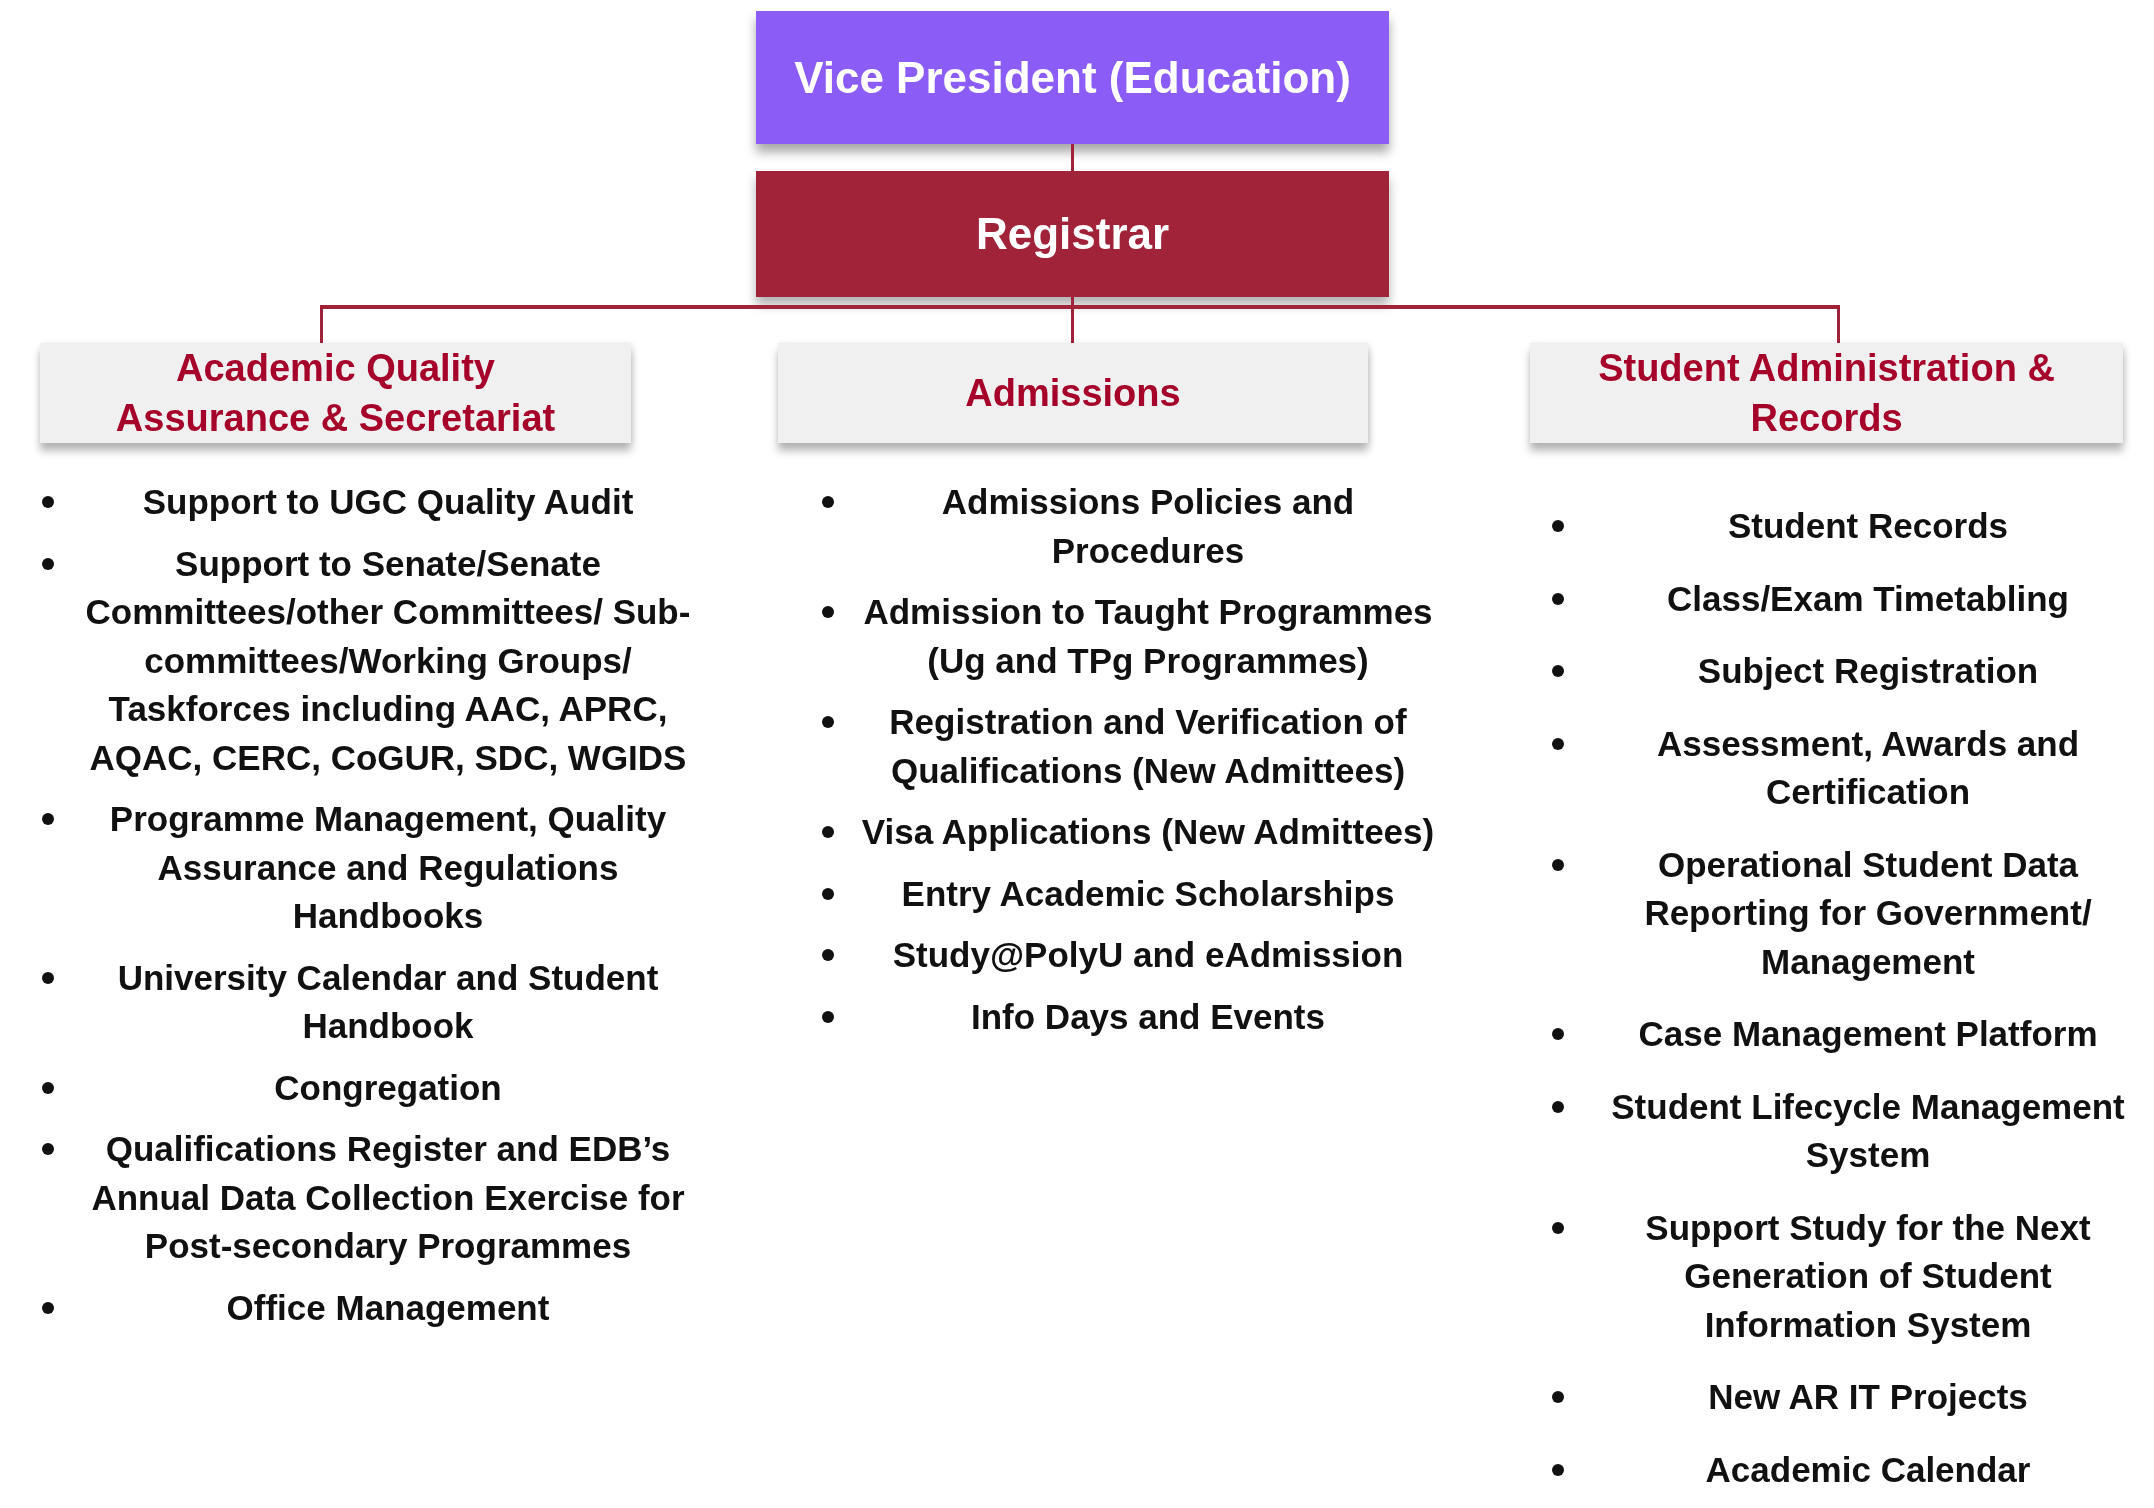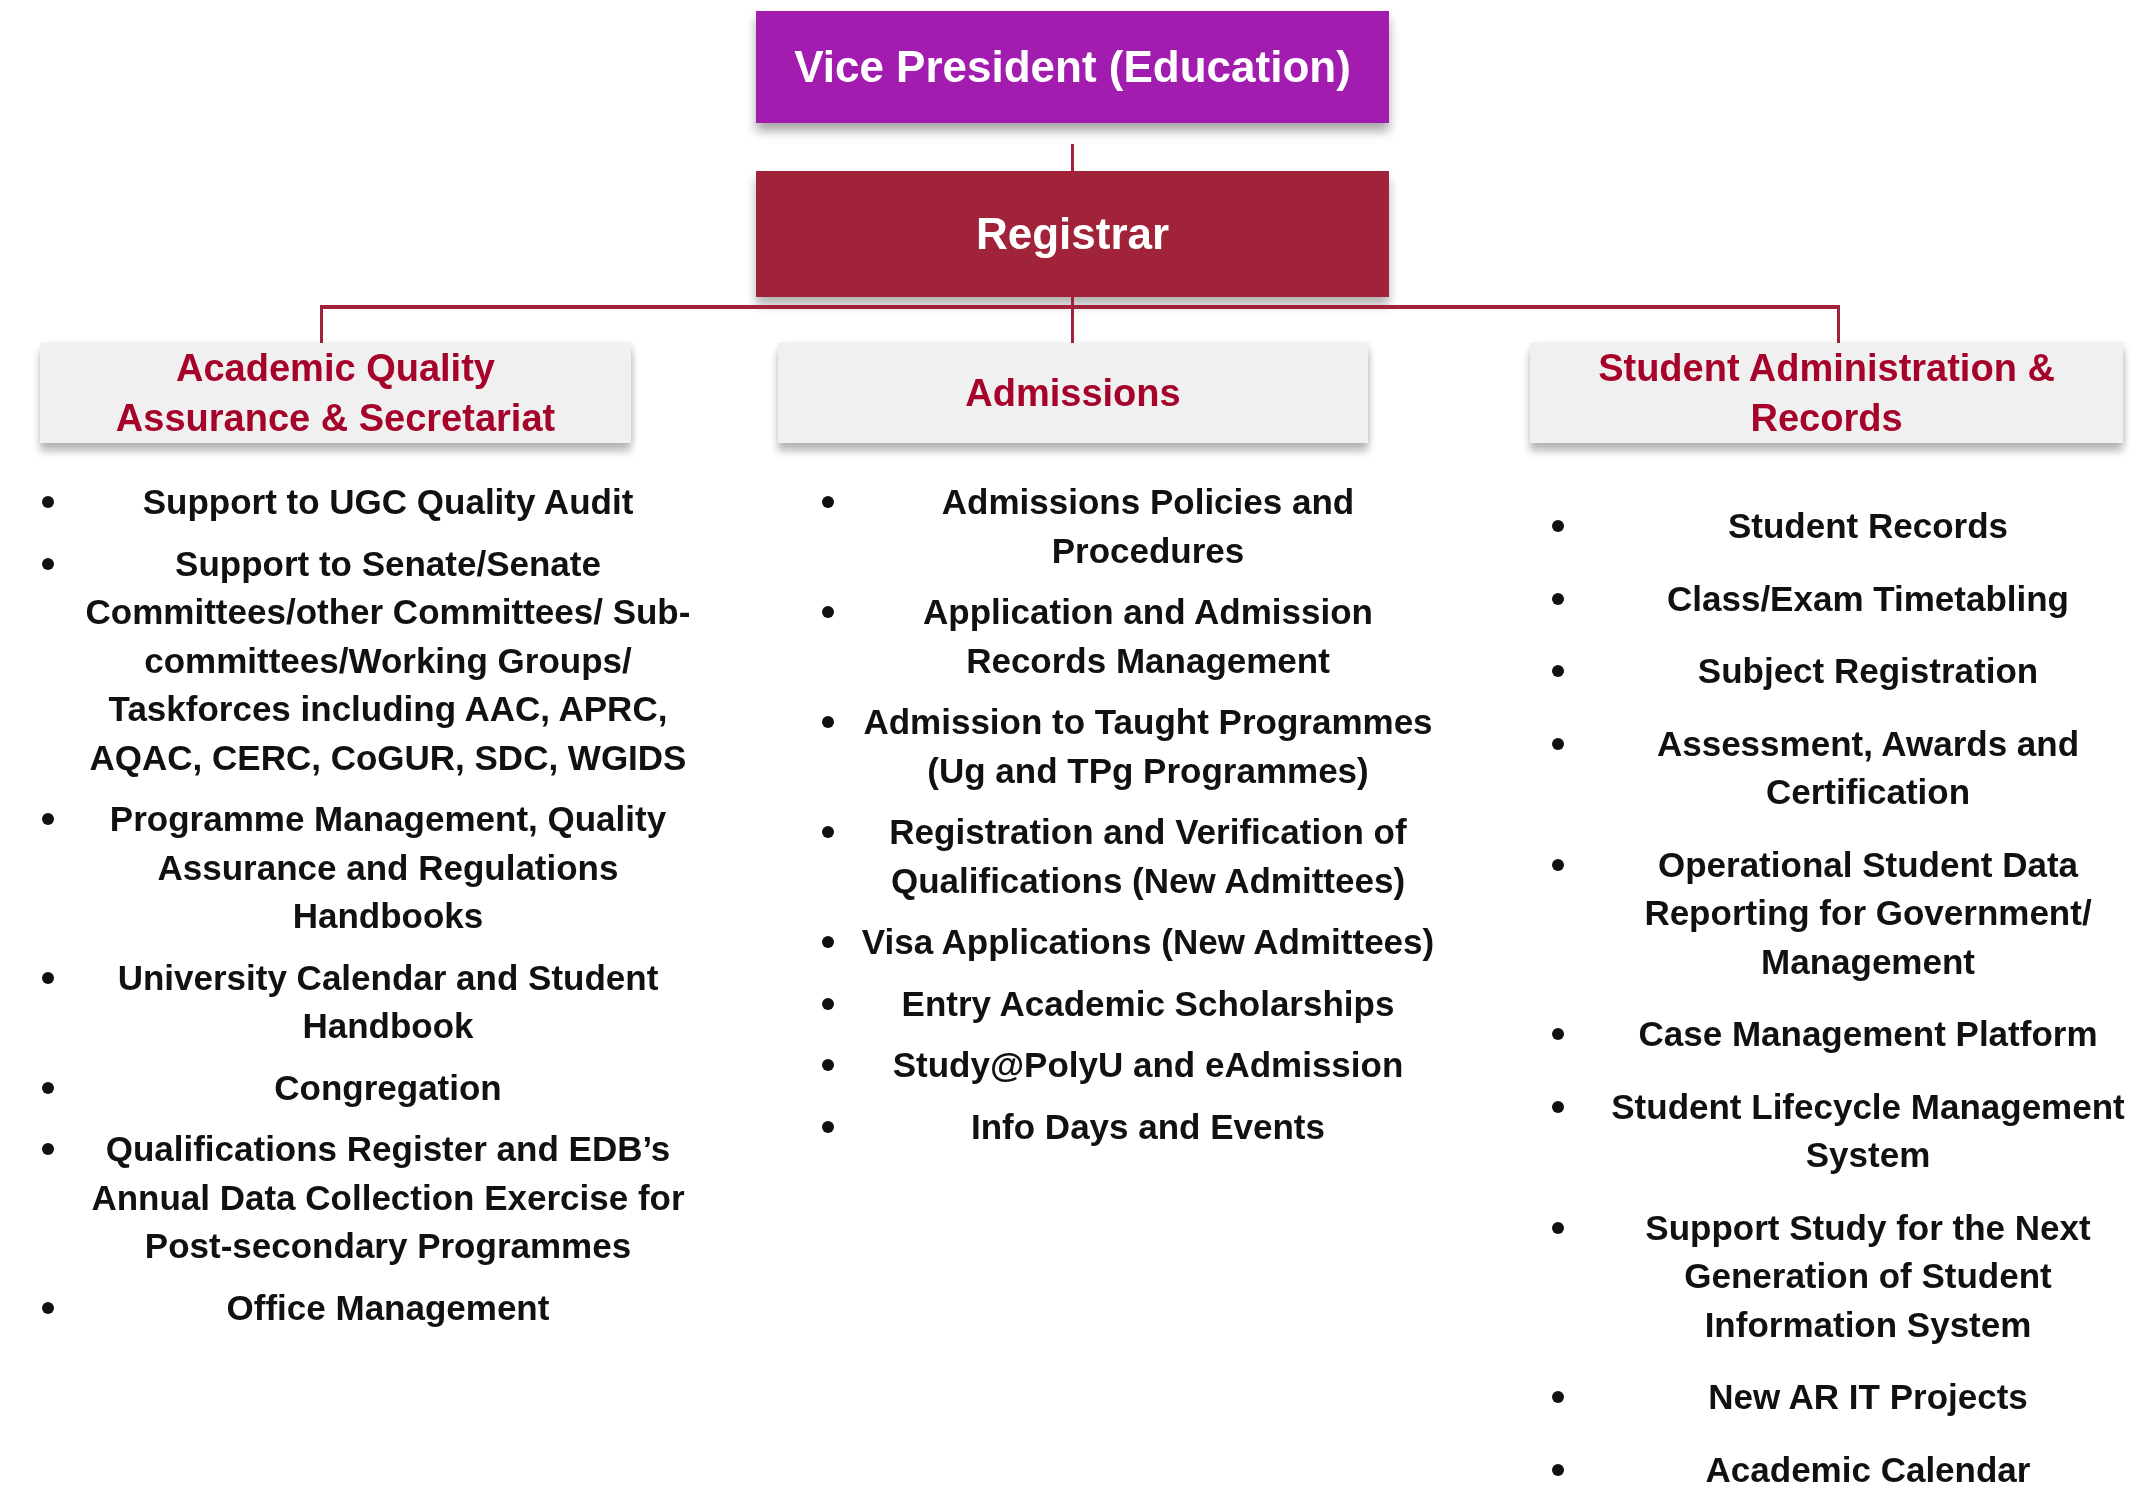--- a/index.html
+++ b/index.html
@@ -5,22 +5,22 @@
   html, body { margin: 0; padding: 0; background: #ffffff; }
   body {
     width: 2154px; height: 1508px; position: relative; overflow: hidden;
     font-family: "Liberation Sans", "DejaVu Sans", sans-serif;
   }
   .box {
     position: absolute; display: flex; align-items: center; justify-content: center;
     text-align: center; font-weight: bold; box-sizing: border-box;
   }
   .vp {
-    left: 756px; top: 11px; width: 633px; height: 112px;
-    background: #a21caf; color: #ffffff; font-size: 44px;
+    left: 756px; top: 11px; width: 633px; height: 133px;
+    background: #8b5cf6; color: #ffffff; font-size: 44px;
     box-shadow: 0 8px 10px rgba(0,0,0,0.35);
   }
   .registrar {
     left: 756px; top: 171px; width: 633px; height: 126px;
     background: #A0233A; color: #ffffff; font-size: 44px;
     box-shadow: 0 8px 10px rgba(0,0,0,0.30);
   }
   .line { position: absolute; background: #A0233A; }
   .dept {
     top: 343px; height: 100px; background: #F0F0F0; color: #A6032B;
@@ -87,21 +87,20 @@
   <li><span class="bullet"></span><span>Support to Senate/Senate Committees/other Committees/ Sub-committees/Working Groups/ Taskforces including AAC, APRC, AQAC, CERC, CoGUR, SDC, WGIDS</span></li>
   <li><span class="bullet"></span><span>Programme Management, Quality Assurance and Regulations Handbooks</span></li>
   <li><span class="bullet"></span><span>University Calendar and Student Handbook</span></li>
   <li><span class="bullet"></span><span>Congregation</span></li>
   <li><span class="bullet"></span><span>Qualifications Register and EDB’s Annual Data Collection Exercise for Post-secondary Programmes</span></li>
   <li><span class="bullet"></span><span>Office Management</span></li>
 </ul>
 
 <ul class="items list-mid">
   <li><span class="bullet"></span><span>Admissions Policies and Procedures</span></li>
-  <li><span class="bullet"></span><span>Application and Admission Records Management</span></li>
   <li><span class="bullet"></span><span>Admission to Taught Programmes (Ug and TPg Programmes)</span></li>
   <li><span class="bullet"></span><span>Registration and Verification of Qualifications (New Admittees)</span></li>
   <li><span class="bullet"></span><span>Visa Applications (New Admittees)</span></li>
   <li><span class="bullet"></span><span>Entry Academic Scholarships</span></li>
   <li><span class="bullet"></span><span>Study@PolyU and eAdmission</span></li>
   <li><span class="bullet"></span><span>Info Days and Events</span></li>
 </ul>
 
 <ul class="items list-right">
   <li><span class="bullet"></span><span>Student Records</span></li>

